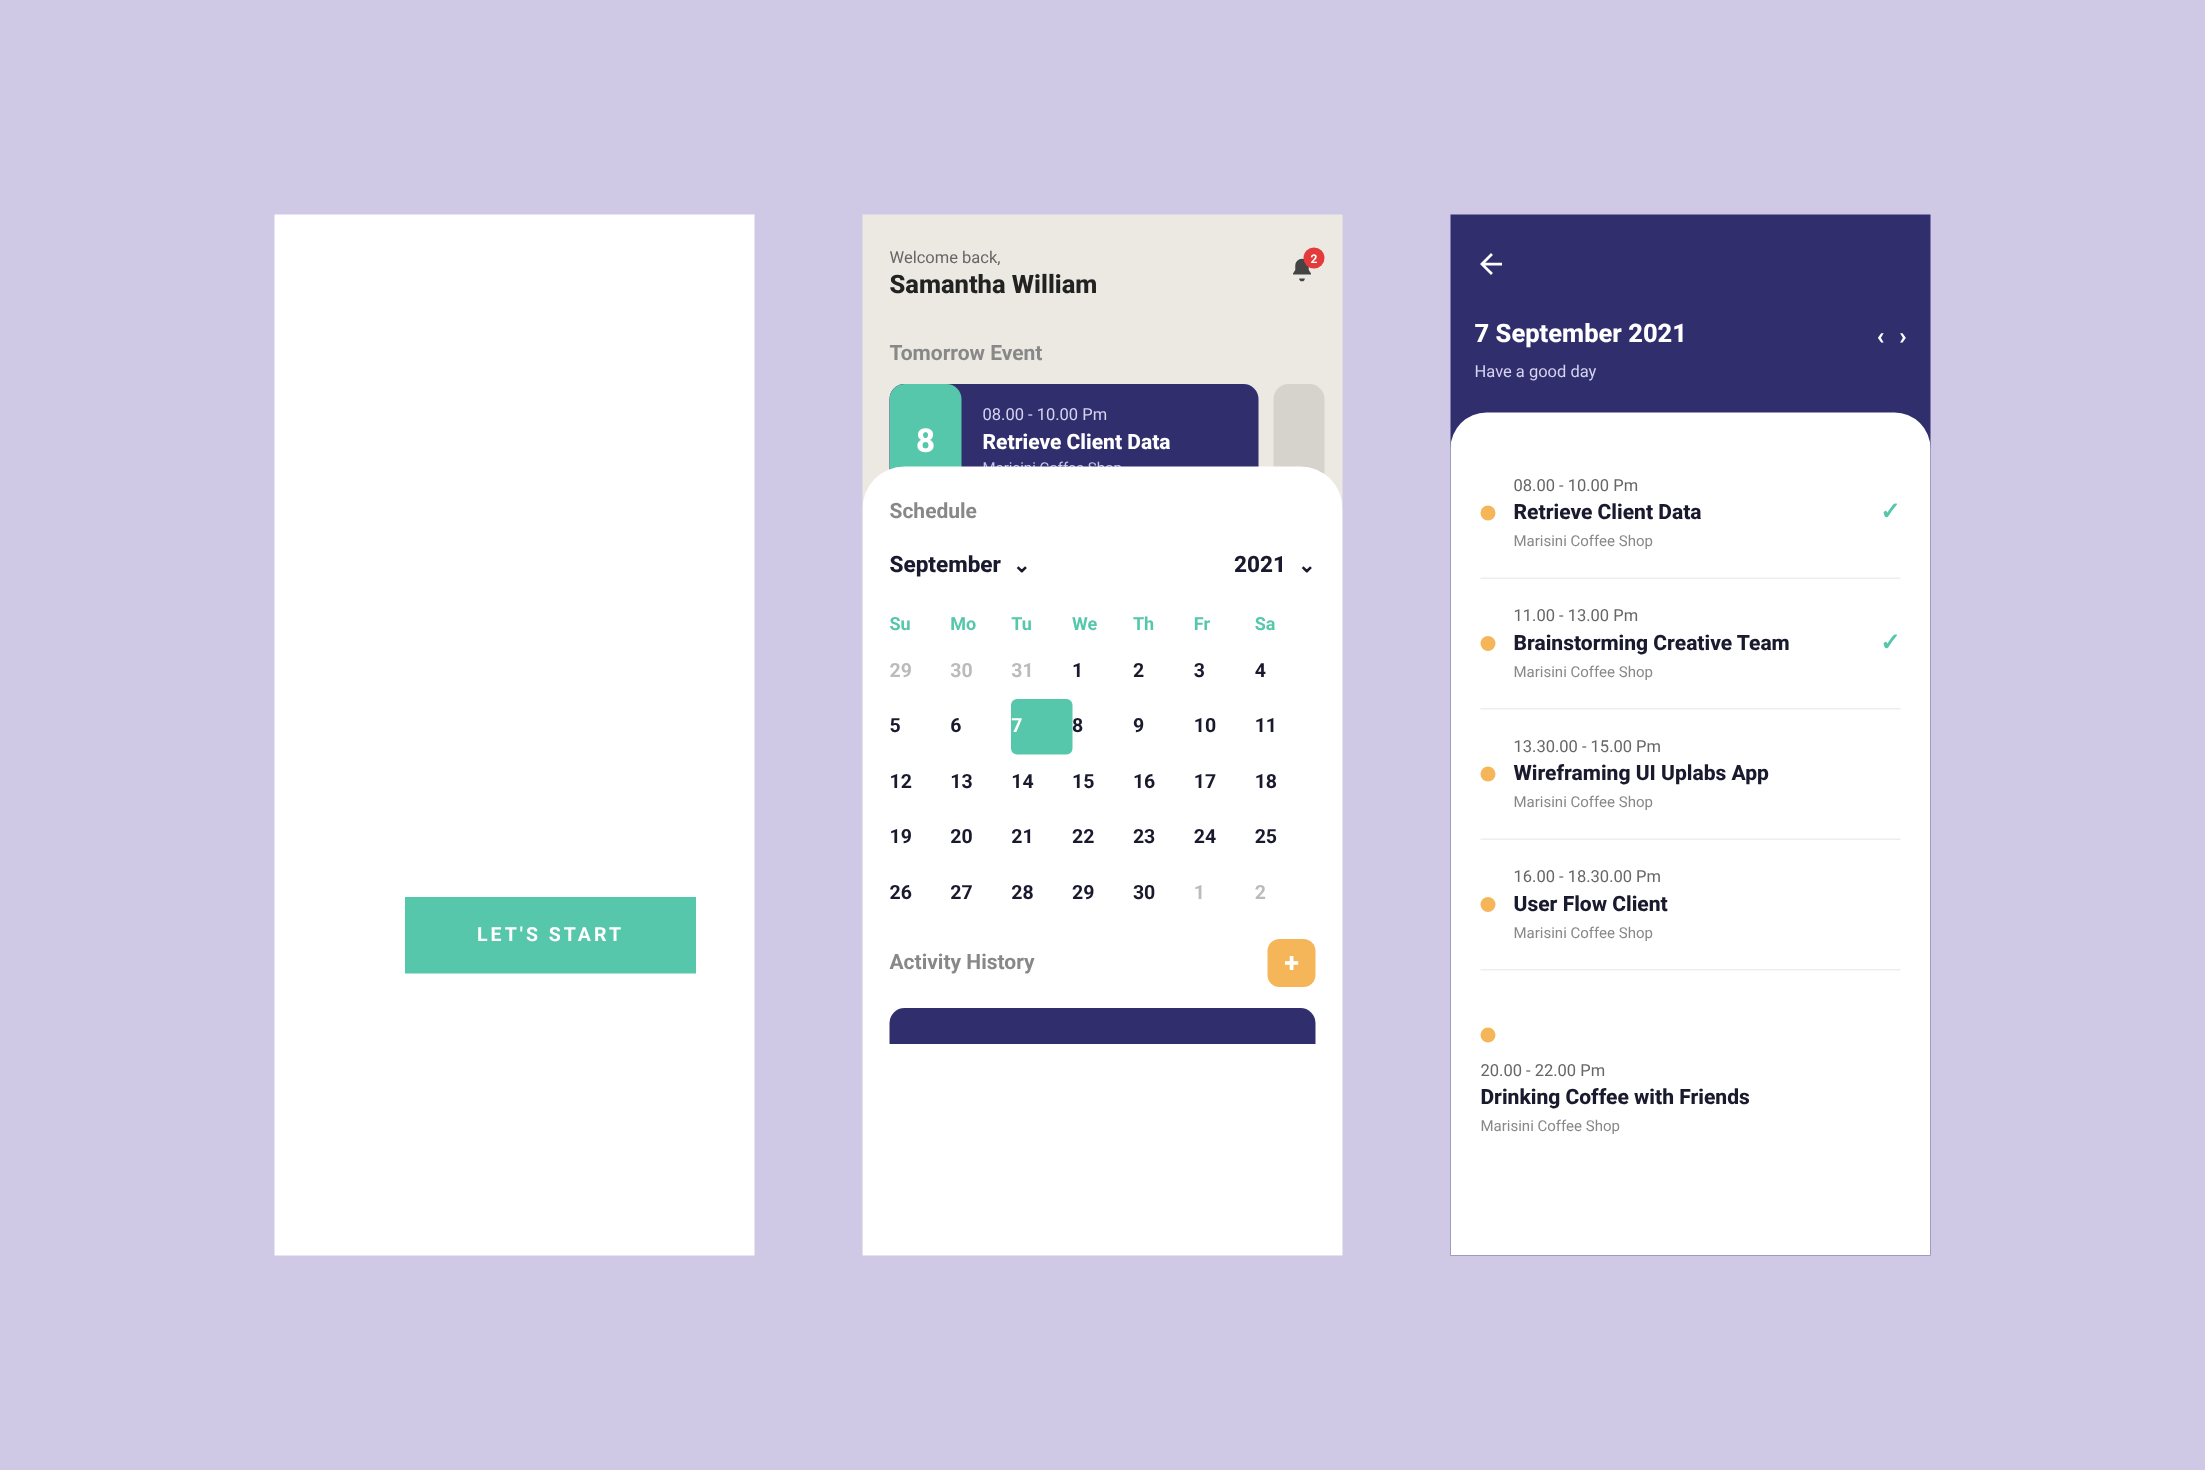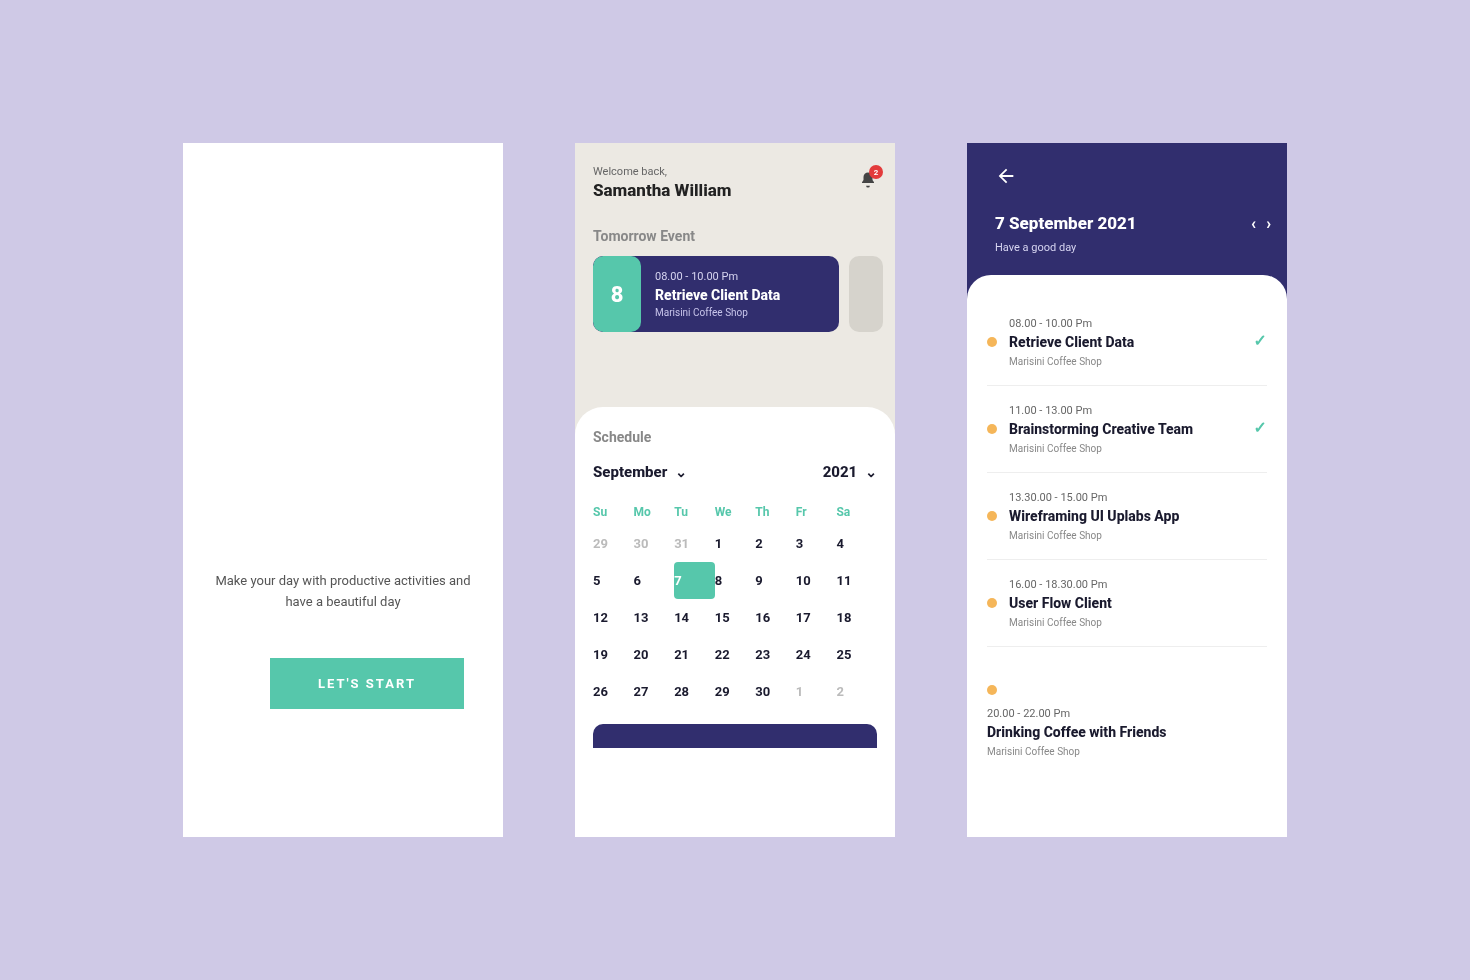--- a/index.html
+++ b/index.html
@@ -30,37 +30,37 @@
 .badge { position: absolute; top: -6px; right: -6px; background: #e33b3b; color: #fff; font-size: 8px; width: 14px; height: 14px; border-radius: 50%; display: flex; align-items: center; justify-content: center; font-weight: 700; }
 .section-title { font-size: 14px; font-weight: 700; color: #888; margin: 28px 18px 12px; }
 .event-row { display: flex; gap: 10px; padding: 0 18px; }
 .event-card { background: #312e6e; border-radius: 10px; display: flex; flex: 0 0 246px; overflow: hidden; }
 .event-date { background: #56c7ab; width: 48px; display: flex; align-items: center; justify-content: center; color: #fff; font-size: 22px; font-weight: 800; border-radius: 10px; }
 .event-body { padding: 14px 14px; color: #fff; }
 .event-time { font-size: 11px; color: #d6d4f0; }
 .event-title { font-size: 14px; font-weight: 800; margin-top: 4px; }
 .event-loc { font-size: 10px; color: #c7c4ea; margin-top: 4px; }
 .event-peek { background: #d6d3cc; flex: 0 0 34px; border-radius: 10px; }
-.sched-panel { background: #fff; border-top-left-radius: 28px; border-top-right-radius: 28px; margin-top: 22px; padding: 22px 18px; position: absolute; bottom: 0; left: 0; right: 0; height: 430px; }
+.sched-panel { background: #fff; border-top-left-radius: 28px; border-top-right-radius: 28px; margin-top: 22px; padding: 22px 18px; position: absolute; bottom: 0; left: 0; right: 0; height: 526px; }
 .sched-title { font-size: 14px; font-weight: 700; color: #888; }
 .month-row { display: flex; justify-content: space-between; align-items: center; margin-top: 18px; font-size: 15px; font-weight: 800; color: #1a1a2e; }
 .month-sel, .year-sel { display: flex; align-items: center; gap: 8px; }
 .chev { font-size: 14px; }
 .cal { display: grid; grid-template-columns: repeat(7, 1fr); gap: 0; margin-top: 18px; text-align: left; }
 .cal .dow { font-size: 12px; font-weight: 700; color: #56c7ab; padding: 6px 0; }
 .cal .d { font-size: 13px; font-weight: 700; color: #1a1a2e; padding: 11px 0; }
 .cal .d.muted { color: #bbb; }
 .cal .d.sel { background: #56c7ab; color: #fff; border-radius: 4px; }
 .hist-row { display: flex; justify-content: space-between; align-items: center; margin-top: 12px; }
 .hist-title { font-size: 14px; font-weight: 700; color: #888; }
 .add-btn { width: 32px; height: 32px; background: #f5b659; border-radius: 8px; display: flex; align-items: center; justify-content: center; color: #fff; font-size: 18px; font-weight: 700; }
 .hist-peek { background: #312e6e; height: 24px; margin-top: 14px; border-radius: 10px 10px 0 0; }
 
 
-.s3 { background: #312e6e; padding-left: 12px; }
+.s3 { background: #312e6e; }
 .s3-head { padding: 22px 16px; color: #fff; }
 .back-btn svg { width: 22px; height: 22px; fill: #fff; }
 .date-row { display: flex; justify-content: space-between; align-items: center; margin-top: 22px; }
 .date-label { font-size: 17px; font-weight: 800; }
 .date-nav { display: flex; gap: 10px; font-size: 16px; font-weight: 800; }
 .greeting { font-size: 11px; color: #d6d4f0; margin-top: 8px; }
 .agenda-panel { background: #fff; border-top-left-radius: 24px; border-top-right-radius: 24px; position: absolute; top: 132px; left: 0; right: 0; bottom: 0; padding: 24px 20px 0; }
 .agenda-item { display: flex; align-items: flex-start; gap: 12px; padding: 18px 0; border-bottom: 1px solid #eee; position: relative; }
 .agenda-item:last-child { border-bottom: none; flex-direction: column; }
 .dot { width: 10px; height: 10px; border-radius: 50%; background: #f5b659; margin-top: 20px; flex-shrink: 0; }
@@ -68,21 +68,20 @@
 .agenda-time { font-size: 11px; color: #666; }
 .agenda-title { font-size: 14px; font-weight: 800; color: #1a1a2e; margin-top: 4px; }
 .agenda-loc { font-size: 10px; color: #888; margin-top: 6px; }
 .check { color: #56c7ab; font-size: 16px; font-weight: 900; position: absolute; right: 0; top: 32px; }
 </style>
 </head>
 <body>
 
 <div class="screen s1">
   <div class="onboard-content">
-    <div class="onboard-sub">Make your day with productive activities and have a beautiful day</div>
     <button class="cta-btn">LET'S START</button>
   </div>
 </div>
 
 <div class="screen s2">
   <div class="s2-head">
     <div class="welcome">Welcome back,</div>
     <div class="username">Samantha William</div>
     <div class="bell">
       <svg viewBox="0 0 24 24">
@@ -152,20 +151,24 @@
         <div class="d">24</div>
         <div class="d">25</div>
         <div class="d">26</div>
         <div class="d">27</div>
         <div class="d">28</div>
         <div class="d">29</div>
         <div class="d">30</div>
         <div class="d muted">1</div>
         <div class="d muted">2</div>
       </div>
+    <div class="hist-row">
+      <div class="hist-title">Activity History</div>
+      <div class="add-btn">+</div>
+    </div>
     <div class="hist-peek"></div>
   </div>
 </div>
 
 <div class="screen s3">
   <div class="s3-head">
     <div class="back-btn">
       <svg viewBox="0 0 24 24">
           <path d="M20 11H7.8l5.6-5.6L12 4l-8 8 8 8 1.4-1.4L7.8 13H20z"></path>
         </svg>

